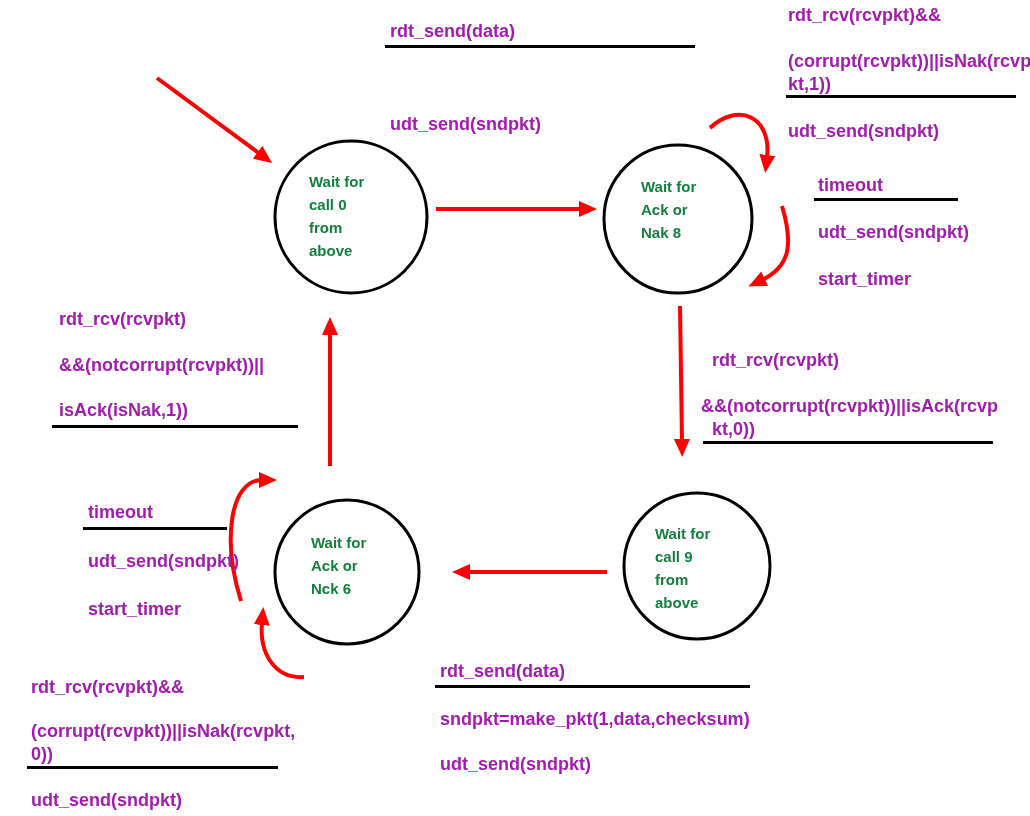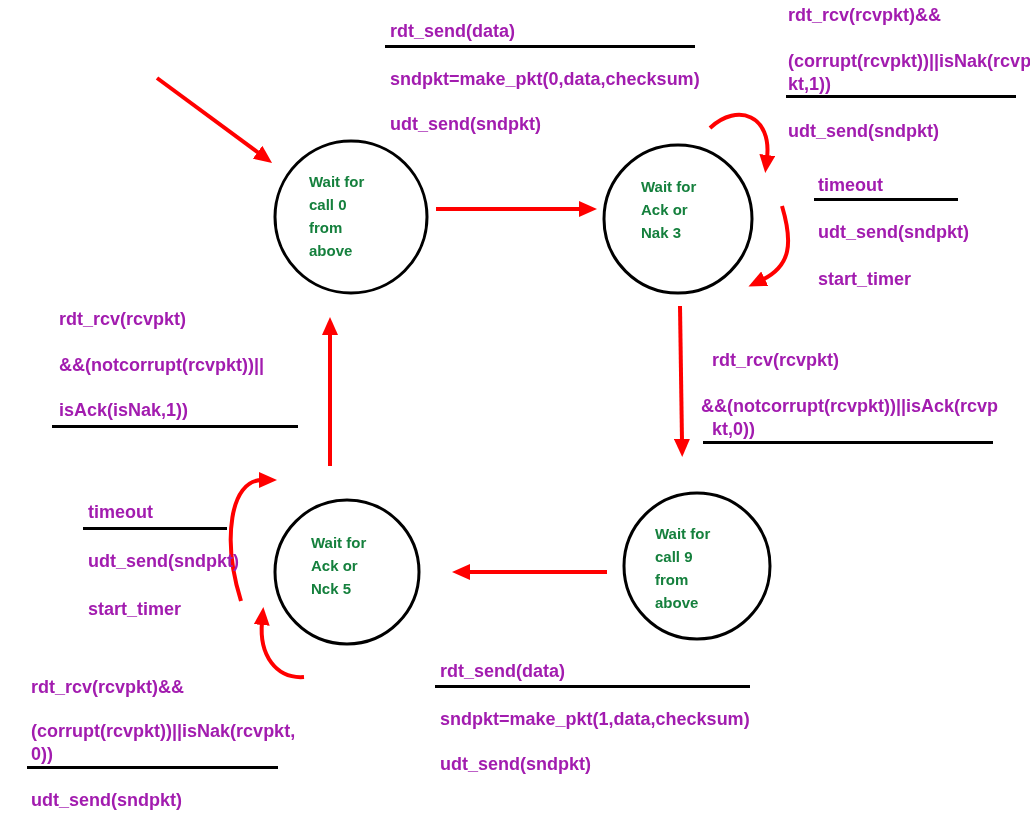--- a/index.html
+++ b/index.html
@@ -65,37 +65,36 @@
 
   <div class="state-text" style="left:309px;top:170px">
     <div>Wait for</div>
     <div>call 0</div>
     <div>from</div>
     <div>above</div>
   </div>
   <div class="state-text" style="left:641px;top:175px">
     <div>Wait for</div>
     <div>Ack or</div>
-    <div>Nak 3</div>
+    <div>Nak 8</div>
   </div>
   <div class="state-text" style="left:655px;top:522px">
     <div>Wait for</div>
     <div>call 9</div>
     <div>from</div>
     <div>above</div>
   </div>
   <div class="state-text" style="left:311px;top:531px">
     <div>Wait for</div>
     <div>Ack or</div>
-    <div>Nck 5</div>
+    <div>Nck 6</div>
   </div>
 
   <div class="lbl" style="left:390px;top:22px">rdt_send(data)</div>
   <div class="rule" style="left:385px;top:45px;width:310px"></div>
-  <div class="lbl" style="left:390px;top:70px">sndpkt=make_pkt(0,data,checksum)</div>
   <div class="lbl" style="left:390px;top:115px">udt_send(sndpkt)</div>
 
   <div class="lbl" style="left:788px;top:6px">rdt_rcv(rcvpkt)&amp;&amp;</div>
   <div class="lbl" style="left:788px;top:52px">(corrupt(rcvpkt))||isNak(rcvp</div>
   <div class="lbl" style="left:788px;top:75px">kt,1))</div>
   <div class="rule" style="left:786px;top:95px;width:230px"></div>
   <div class="lbl" style="left:788px;top:122px">udt_send(sndpkt)</div>
 
   <div class="lbl" style="left:818px;top:176px">timeout</div>
   <div class="rule" style="left:814px;top:198px;width:144px"></div>

